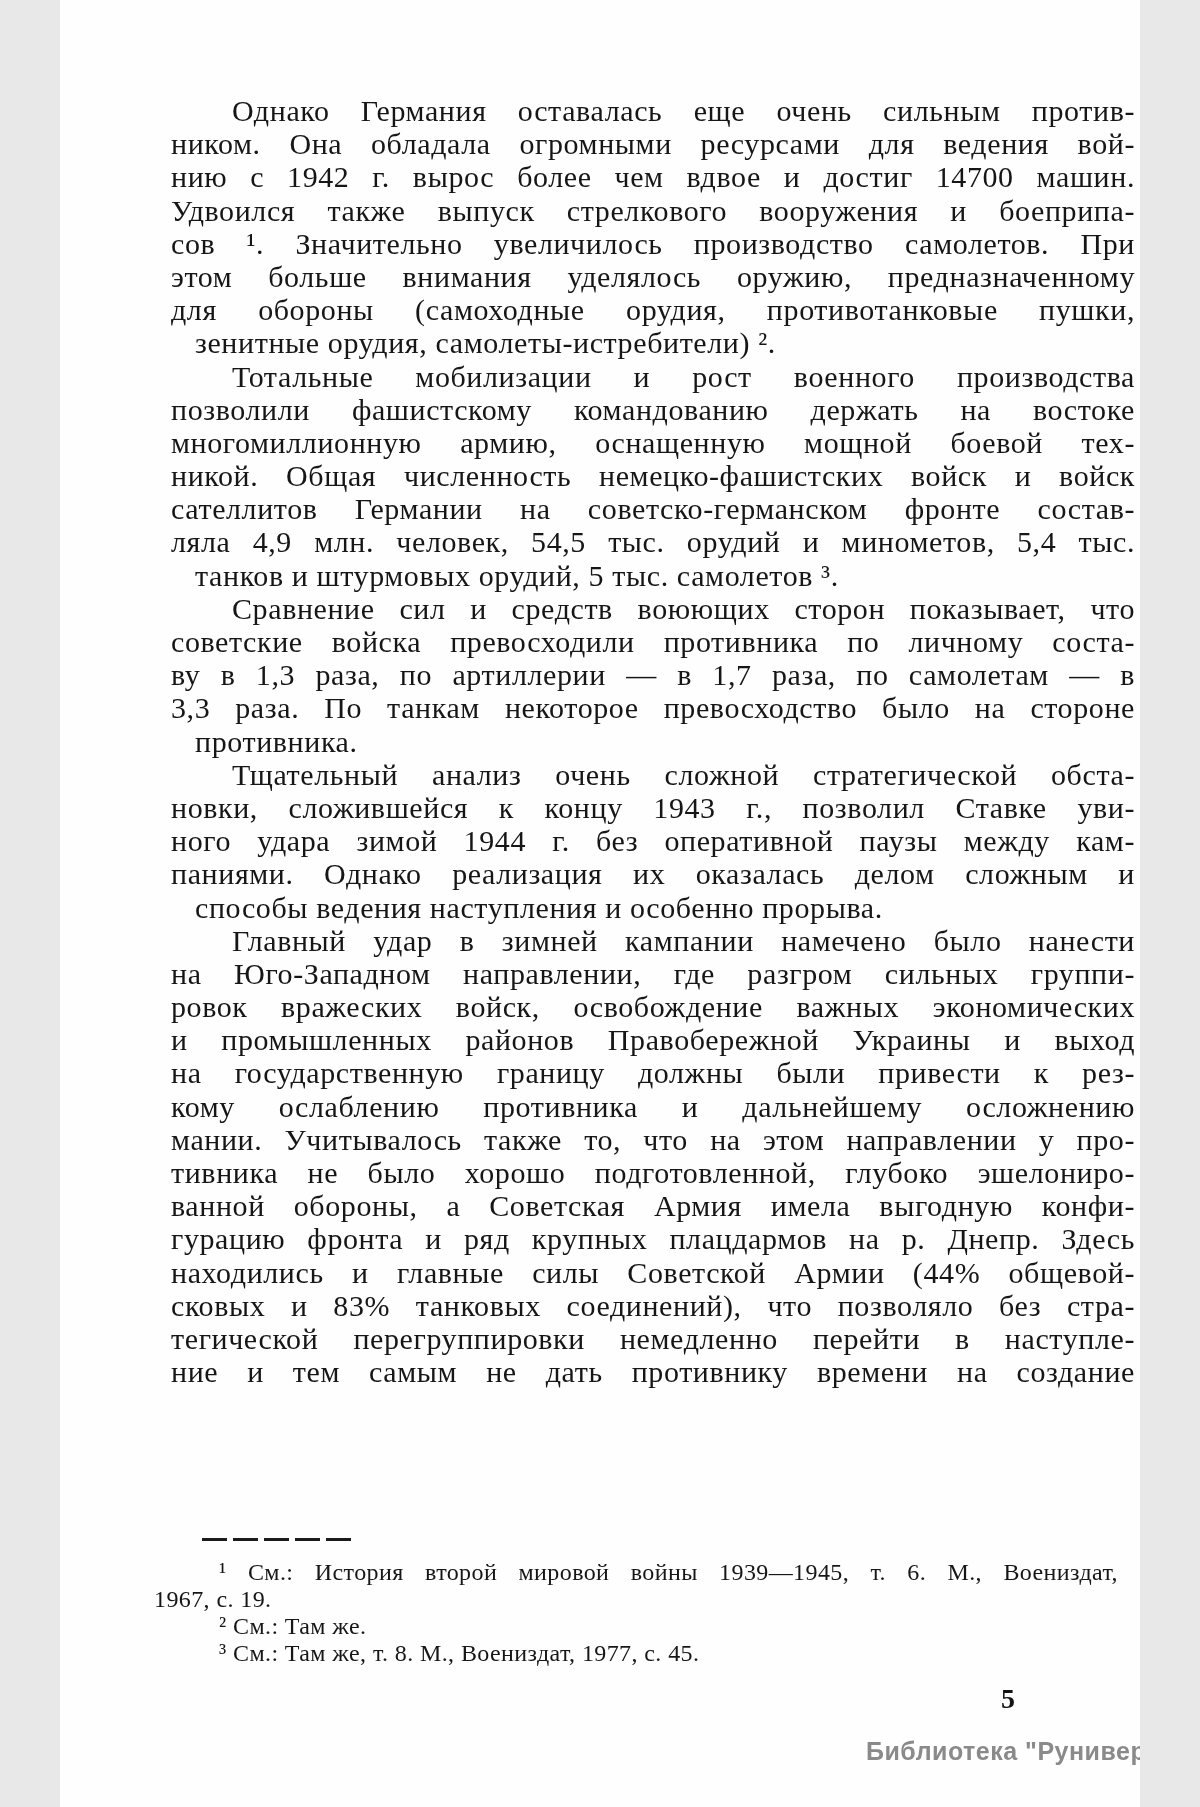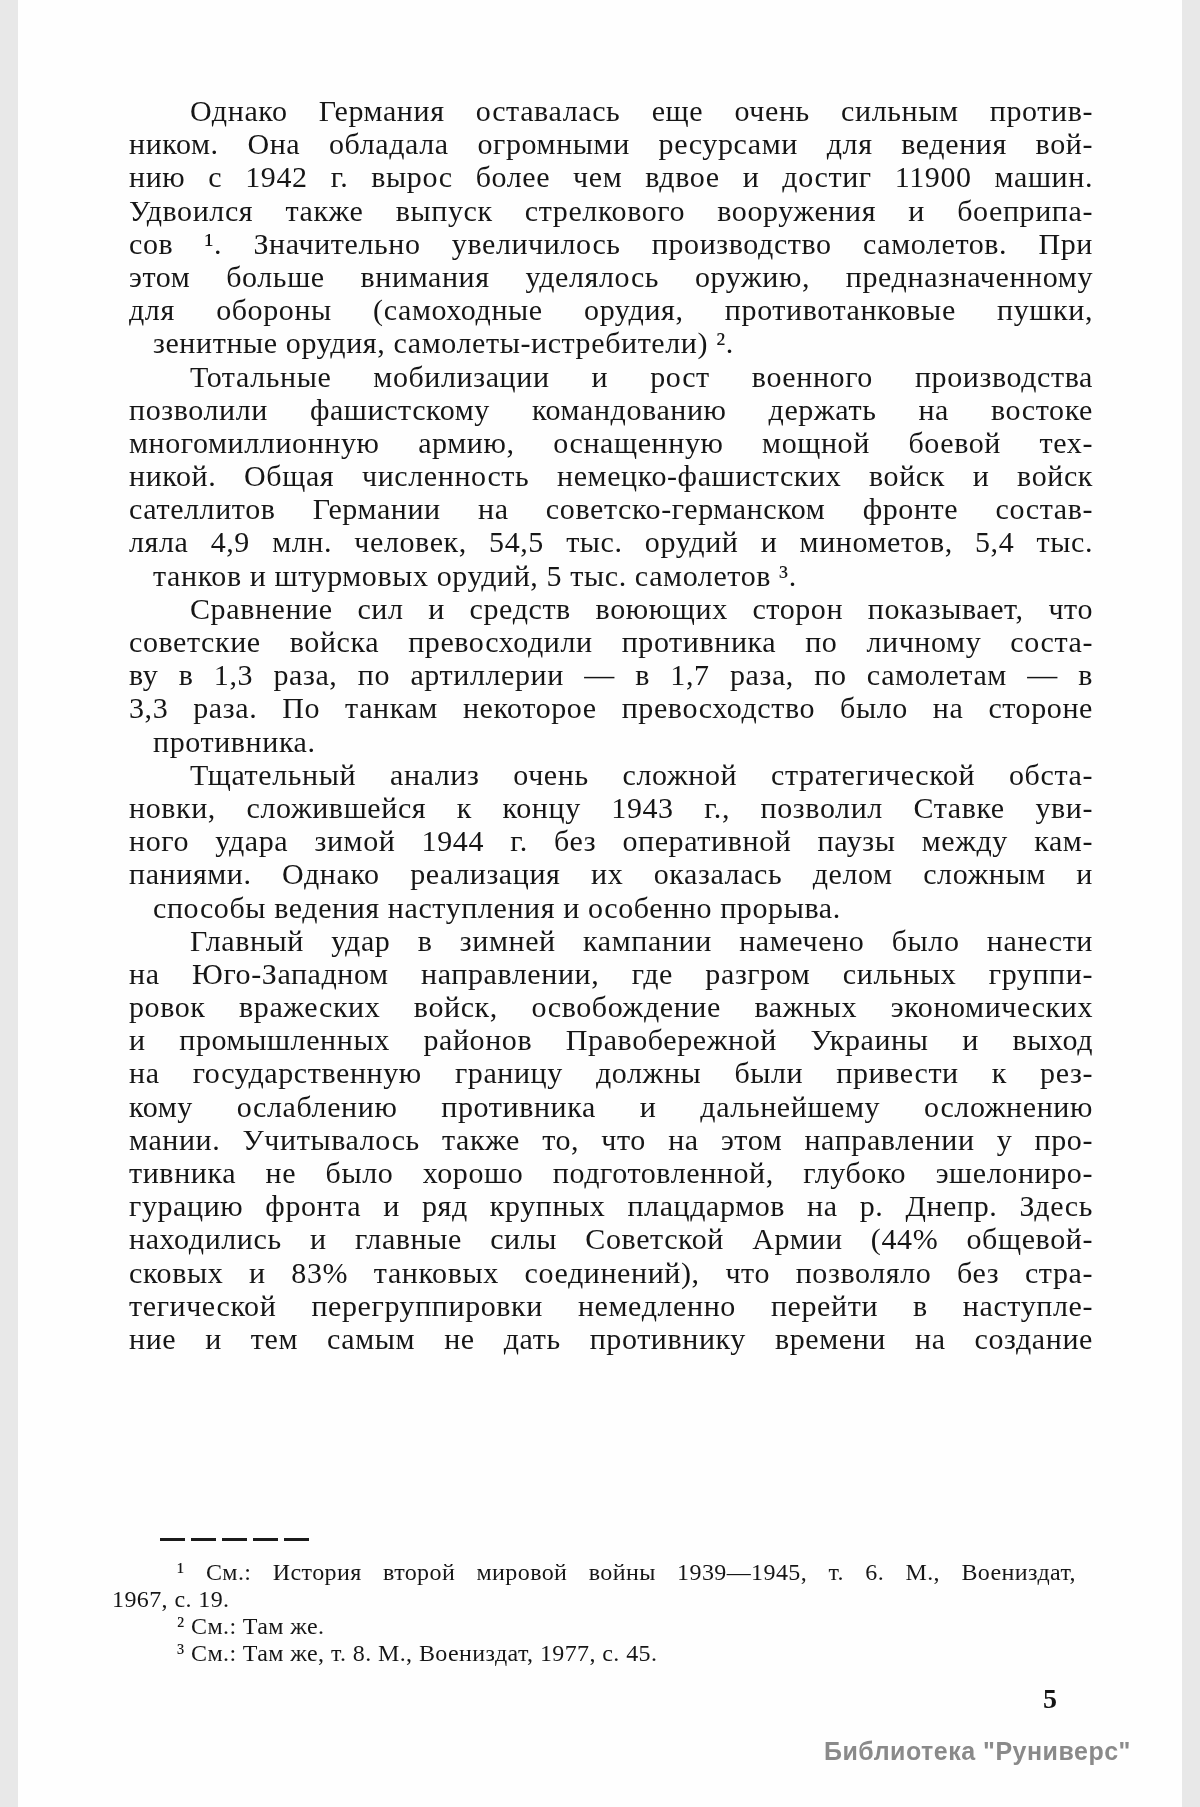--- a/index.html
+++ b/index.html
@@ -1,18 +1,18 @@
 <!DOCTYPE html>
 <html><head>
 <meta charset="utf-8">
 <style>
   html, body { margin: 0; padding: 0; background: #e8e8e8; }
   .page {
     position: relative;
-    width: 1164px;
+    width: 1080px;
     height: 1807px;
     background: #fefefe;
     color: #161616;
     font-family: "Liberation Serif", "DejaVu Serif", serif;
     overflow: hidden;
     margin: 0 auto;
   }
   .text-block {
     position: absolute;
     left: 111px;
@@ -77,21 +77,21 @@
   }
 </style>
 </head>
 <body>
 
 <div class="page">
   <div class="text-block" id="body-text">
       <div class="paragraph">
         <div class="line indent">Однако Германия оставалась еще очень сильным против-</div>
         <div class="line">ником. Она обладала огромными ресурсами для ведения вой-</div>
-        <div class="line">нию с 1942 г. вырос более чем вдвое и достиг 11900 машин.</div>
+        <div class="line">нию с 1942 г. вырос более чем вдвое и достиг 14700 машин.</div>
         <div class="line">Удвоился также выпуск стрелкового вооружения и боеприпа-</div>
         <div class="line">сов ¹. Значительно увеличилось производство самолетов. При</div>
         <div class="line">этом больше внимания уделялось оружию, предназначенному</div>
         <div class="line">для обороны (самоходные орудия, противотанковые пушки,</div>
         <div class="line para-end">зенитные орудия, самолеты-истребители) ².</div>
       </div>
       <div class="paragraph">
         <div class="line indent">Тотальные мобилизации и рост военного производства</div>
         <div class="line">позволили фашистскому командованию держать на востоке</div>
         <div class="line">многомиллионную армию, оснащенную мощной боевой тех-</div>
@@ -116,20 +116,21 @@
       </div>
       <div class="paragraph">
         <div class="line indent">Главный удар в зимней кампании намечено было нанести</div>
         <div class="line">на Юго-Западном направлении, где разгром сильных группи-</div>
         <div class="line">ровок вражеских войск, освобождение важных экономических</div>
         <div class="line">и промышленных районов Правобережной Украины и выход</div>
         <div class="line">на государственную границу должны были привести к рез-</div>
         <div class="line">кому ослаблению противника и дальнейшему осложнению</div>
         <div class="line">мании. Учитывалось также то, что на этом направлении у про-</div>
         <div class="line">тивника не было хорошо подготовленной, глубоко эшелониро-</div>
+        <div class="line">ванной обороны, а Советская Армия имела выгодную конфи-</div>
         <div class="line">гурацию фронта и ряд крупных плацдармов на р. Днепр. Здесь</div>
         <div class="line">находились и главные силы Советской Армии (44% общевой-</div>
         <div class="line">сковых и 83% танковых соединений), что позволяло без стра-</div>
         <div class="line">тегической перегруппировки немедленно перейти в наступле-</div>
         <div class="line">ние и тем самым не дать противнику времени на создание</div>
       </div>
     </div>
   <div class="footnote-rule"></div>
   <div class="footnotes" id="footnotes">
       <div class="fn-line indent justify">¹ См.: История второй мировой войны 1939—1945, т. 6. М., Воениздат,</div>

